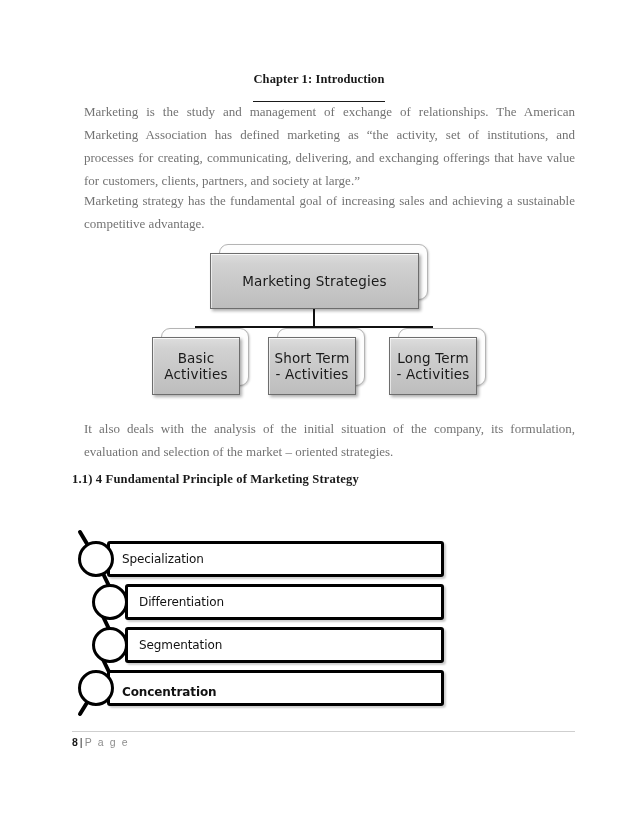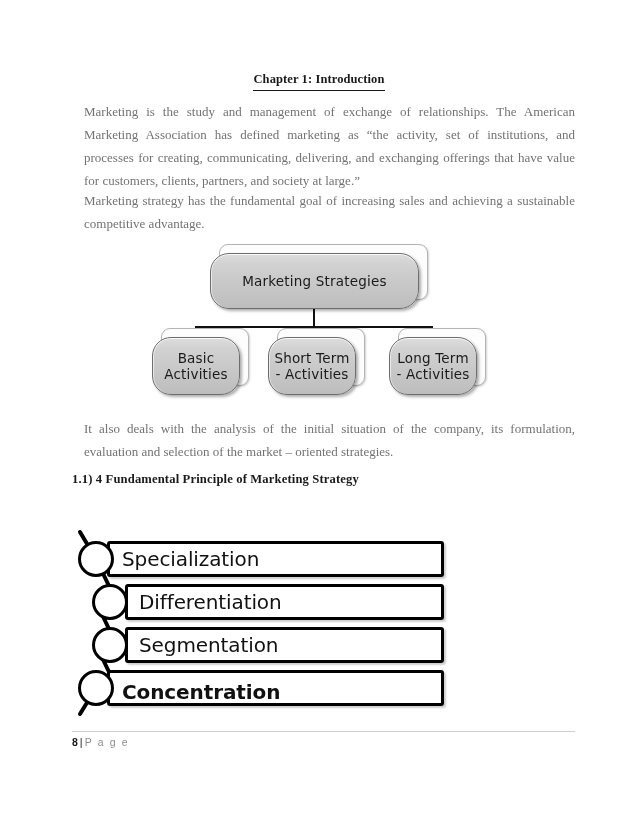--- a/index.html
+++ b/index.html
@@ -29,21 +29,21 @@
     left: 0;
     top: 72px;
     width: 638px;
     text-align: center;
     font-size: 12.5px;
     font-weight: bold;
     letter-spacing: .1px;
   }
   .doc-title span {
     border-bottom: 1.4px solid #1a1a1a;
-    padding-bottom: 4px;
+    padding-bottom: 15px;
   }
 
   .para {
     position: absolute;
     left: 84px;
     width: 491px;
     font-size: 13px;
     line-height: 23px;
     text-align: justify;
     color: #737373;
@@ -117,21 +117,21 @@
   }
   
   .node-box {
     position: absolute;
     left: 0;
     top: 0;
     width: 100%;
     height: 100%;
     box-sizing: border-box;
     border: 1.6px solid #6d6d6d;
-    border-radius: 19px;
+    border-radius: 0;
     background: linear-gradient(to bottom,
         #dddddd 0%, #d2d2d2 18%, #c9c9c9 52%, #c2c2c2 80%, #bdbdbd 100%);
     box-shadow: 2px 2px 3px rgba(0,0,0,0.32),
                 inset 0 1px 0 rgba(255,255,255,0.85),
                 inset 1px 0 0 rgba(255,255,255,0.6);
     display: flex;
     align-items: center;
     justify-content: center;
     text-align: center;
     font-family: "DejaVu Sans", "Liberation Sans", sans-serif;
@@ -188,21 +188,21 @@
     width: 36px;
     height: 36px;
     box-sizing: border-box;
     border: 3.2px solid #000000;
     border-radius: 50%;
     background: #ffffff;
   }
   .prin-label {
     position: absolute;
     font-family: "DejaVu Sans", "Liberation Sans", sans-serif;
-    font-size: 20px;
+    font-size: 12px;
     color: #111111;
     line-height: 36px;
     white-space: nowrap;
     letter-spacing: -.1px;
   }
 </style>
 </head>
 <body>
 
 <div class="page">

